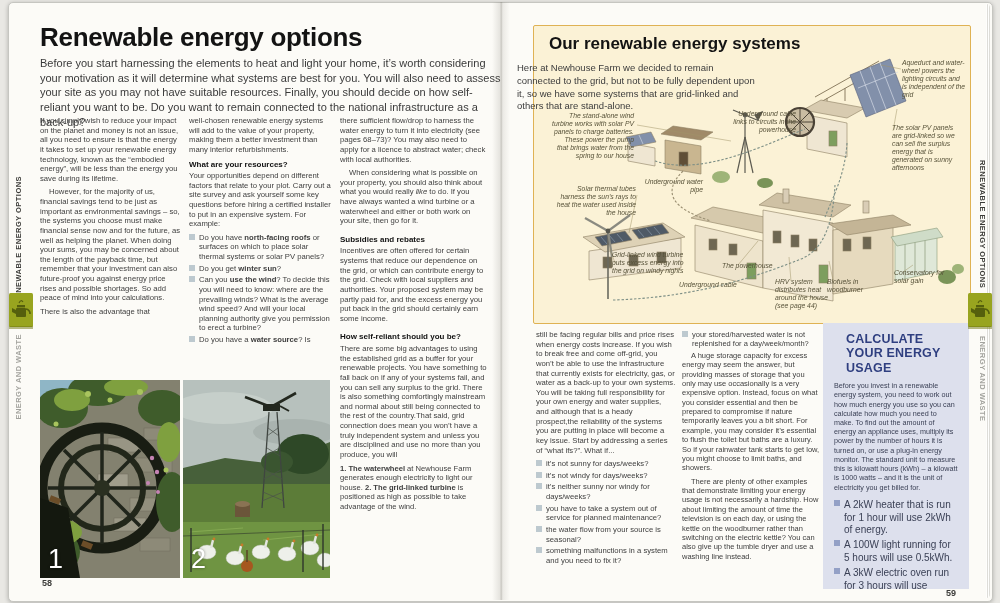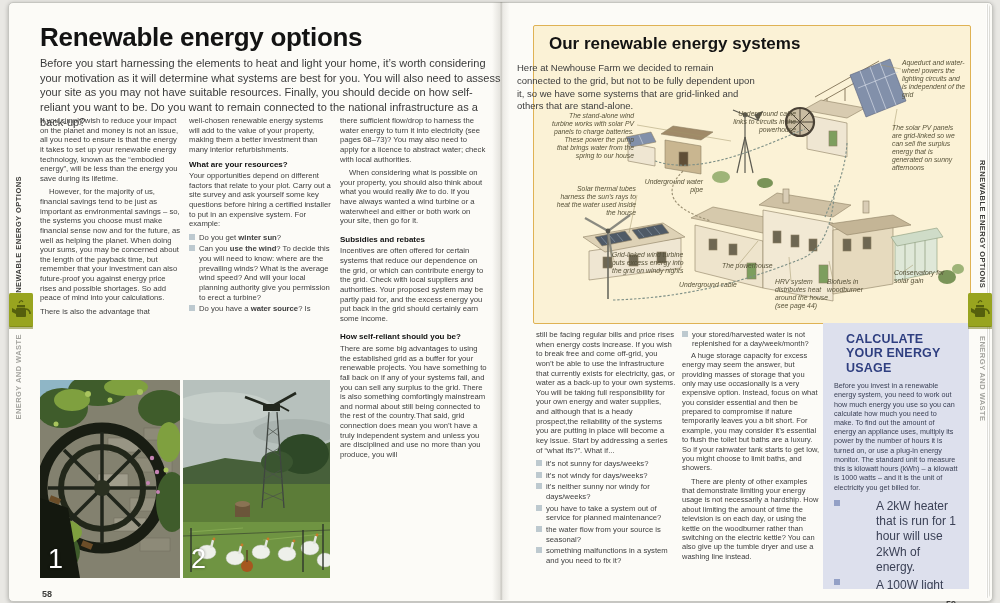--- a/index.html
+++ b/index.html
@@ -17,21 +17,21 @@
         letter-spacing:.45px;color:#3b3b38;}
   .rail.up{transform:rotate(180deg);}
   .rail.muted{color:#a3a39e;}
   .rail-ls{left:14px;top:176px;}
   .rail-lc{left:14px;top:334px;}
   .rail-rs{left:978px;top:160px;}
   .rail-rc{left:978px;top:336px;}
   .tab-icon{position:absolute;width:24px;height:36px;}
   .tab-l{left:9px;top:293px;}
   .tab-r{left:968px;top:293px;}
-  .folio{position:absolute;font-size:9px;font-weight:bold;color:#3c3c3a;margin-top:11px;}
+  .folio{position:absolute;font-size:9px;font-weight:bold;color:#3c3c3a;}
   .folio-l{left:42px;top:578px;}
   .folio-r{left:946px;top:588px;}
 
   
   .title{position:absolute;left:40px;top:22px;margin:0;font-size:26px;letter-spacing:-.3px;color:#131313;}
   .intro{position:absolute;left:40px;top:56px;width:462px;margin:0;font-size:11px;line-height:1.34;color:#3a3a3a;}
   .col{position:absolute;font-size:7.7px;line-height:1.25;color:#3e3e3e;}
   .col p{margin:0 0 4px;}
   .col h3{font-size:8px;line-height:1.2;margin:5px 0 2px;color:#121212;}
   .col h3:first-child{margin-top:0;}
@@ -68,21 +68,21 @@
   .a9{left:775px;top:278px;width:60px;}
   .a10{left:827px;top:278px;width:48px;}
   .a11{left:894px;top:269px;width:56px;}
 
   .c4{left:536px;top:330px;width:140px;height:258px;overflow:hidden;}
   .c5{left:682px;top:330px;width:138px;height:258px;overflow:hidden;font-size:7.5px;}
   .sidebox{position:absolute;left:823px;top:323px;width:146px;height:266px;background:var(--sidebar_blue);
            padding:9px 11px;box-sizing:border-box;overflow:hidden;}
   .sidebox h2{margin:0 12px 6px;font-size:12.5px;line-height:1.15;color:var(--sidebar_title);letter-spacing:.2px;}
   .sidebox p{margin:0 0 5px;font-size:7.2px;line-height:1.28;color:#3b4156;}
-  .sbullet{display:flex;margin:0 0 2px;font-size:12px;line-height:1.28;color:#3b4156;gap:32px;}
+  .sbullet{display:flex;margin:0 0 2px;font-size:10px;line-height:1.28;color:#3b4156;}
   .sbullet .sq{background:#93a0c6;}
   .sb-gap{margin-top:7px;}
   .sp2{margin-top:7px !important;}
 </style>
 </head>
 <body>
 
 <div class="stage">
   <div class="sheet"></div>
   <div class="page-edges"></div>
@@ -110,39 +110,44 @@
     <p class="ind">However, for the majority of us, financial savings tend to be just as important as environmental savings – so, the systems you choose must make financial sense now and for the future, as well as helping the planet. When doing your sums, you may be concerned about the length of the payback time, but remember that your investment can also future-proof you against energy price rises and possible shortages. So add peace of mind into your calculations.</p>
     <p>There is also the advantage that</p>
   </div>
 
   <div class="col c2">
     <p>well-chosen renewable energy systems will add to the value of your property, making them a better investment than many interior refurbishments.</p>
     <h3>What are your resources?</h3>
     <p>Your opportunities depend on different factors that relate to your plot. Carry out a site survey and ask yourself some key questions before hiring a certified installer to put in an expensive system. For example:</p>
     <div class="bullet">
         <span class="sq"></span>
+        <span><span class="">Do you have </span><span class="b ">north-facing roofs</span><span class=""> or surfaces on which to place solar thermal systems or solar PV panels?</span></span>
+      </div>
+    <div class="bullet">
+        <span class="sq"></span>
         <span><span class="">Do you get </span><span class="b ">winter sun</span><span class="">?</span></span>
       </div>
     <div class="bullet">
         <span class="sq"></span>
         <span><span class="">Can you </span><span class="b ">use the wind</span><span class="">? To decide this you will need to know: where are the prevailing winds? What is the average wind speed? And will your local planning authority give you permission to erect a turbine?</span></span>
       </div>
     <div class="bullet">
         <span class="sq"></span>
         <span><span class="">Do you have a </span><span class="b ">water source</span><span class="">? Is</span></span>
       </div>
   </div>
 
   <div class="col c3">
     <p>there sufficient flow/drop to harness the water energy to turn it into electricity (see pages 68–73)? You may also need to apply for a licence to abstract water; check with local authorities.</p>
     <p class="ind"><span class="">When considering what is possible on your property, you should also think about what you would really </span><span class="i">like</span><span class=""> to do. If you have always wanted a wind turbine or a waterwheel and either or both work on your site, then go for it.</span></p>
     <h3>Subsidies and rebates</h3>
     <p>Incentives are often offered for certain systems that reduce our dependence on the grid, or which can contribute energy to the grid. Check with local suppliers and authorities. Your proposed system may be partly paid for, and the excess energy you put back in the grid should certainly earn some income.</p>
     <h3>How self-reliant should you be?</h3>
     <p>There are some big advantages to using the established grid as a buffer for your renewable projects. You have something to fall back on if any of your systems fail, and you can sell any surplus to the grid. There is also something comfortingly mainstream and normal about still being connected to the rest of the country.That said, grid connection does mean you won’t have a truly independent system and unless you are disciplined and use no more than you produce, you will</p>
+    <p class="caption"><span class="b ">1. The waterwheel</span><span class=""> at Newhouse Farm generates enough electricity to light our house.  </span><span class="b ">2. The grid-linked turbine</span><span class=""> is positioned as high as possible to take advantage of the wind.</span></p>
   </div>
 
   <div class="photo photo1">
     <svg width="140" height="198" viewBox="0 0 140 198">
       <rect width="140" height="198" fill="#83816f"></rect>
       <g stroke="#6f6c5c" stroke-width=".5">
         <rect x="68" y="58" width="32" height="14" fill="#989584"></rect>
         <rect x="96" y="78" width="36" height="14" fill="#8d8a78"></rect>
         <rect x="58" y="94" width="30" height="13" fill="#a09d8c"></rect>
         <rect x="90" y="118" width="32" height="13" fill="#93907e"></rect>

